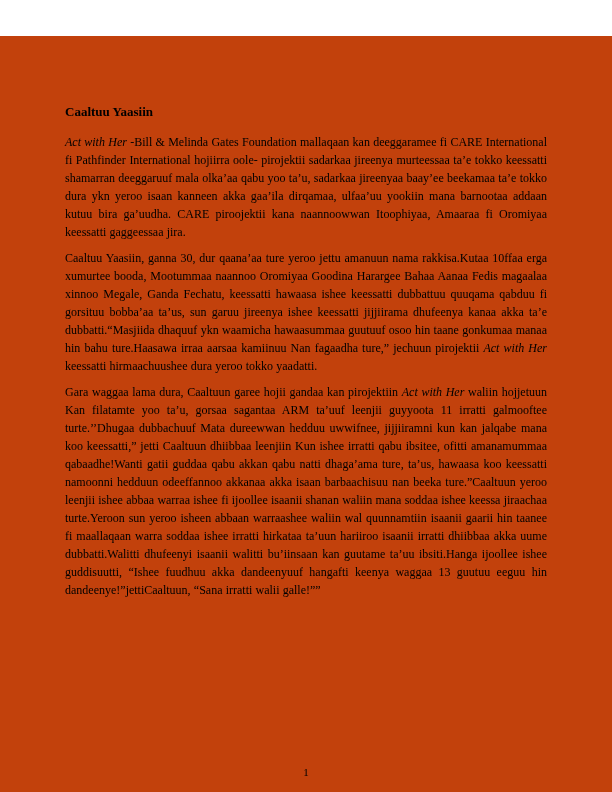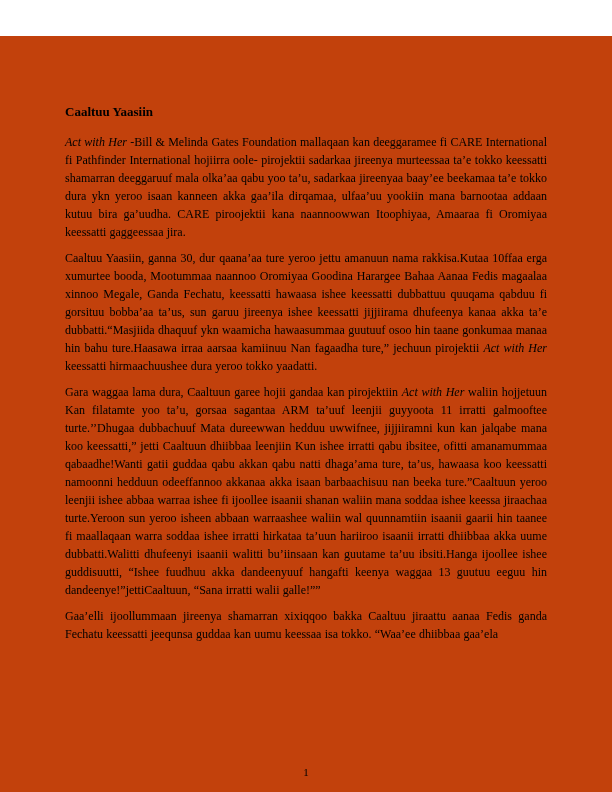--- a/index.html
+++ b/index.html
@@ -52,17 +52,16 @@
 <div class="page">
 
   <h1 class="doc-title">Caaltuu Yaasiin</h1>
 
   <p class="para"><span></span><em class="lead-em">Act with Her</em><span> -Bill &amp; Melinda Gates Foundation mallaqaan kan deeggaramee fi CARE International fi Pathfinder International hojiirra oole- pirojektii sadarkaa jireenya murteessaa ta’e tokko keessatti shamarran deeggaruuf mala olka’aa qabu yoo ta’u, sadarkaa jireenyaa baay’ee beekamaa ta’e tokko dura ykn yeroo isaan kanneen akka gaa’ila dirqamaa, ulfaa’uu yookiin mana barnootaa addaan kutuu bira ga’uudha. CARE piroojektii kana naannoowwan Itoophiyaa, Amaaraa fi Oromiyaa keessatti gaggeessaa jira.</span></p>
 
   <p class="para"><span>Caaltuu Yaasiin, ganna 30, dur qaana’aa ture yeroo jettu amanuun nama rakkisa.Kutaa 10ffaa erga xumurtee booda, Mootummaa naannoo Oromiyaa Goodina Harargee Bahaa Aanaa Fedis magaalaa xinnoo Megale, Ganda Fechatu, keessatti hawaasa ishee keessatti dubbattuu quuqama qabduu fi gorsituu bobba’aa ta’us, sun garuu jireenya ishee keessatti jijjiirama dhufeenya kanaa akka ta’e dubbatti.“Masjiida dhaquuf ykn waamicha hawaasummaa guutuuf osoo hin taane gonkumaa manaa hin bahu ture.Haasawa irraa aarsaa kamiinuu Nan fagaadha ture,” jechuun pirojektii </span><em class="lead-em">Act with Her</em><span> keessatti hirmaachuushee dura yeroo tokko yaadatti.</span></p>
 
   <p class="para"><span>Gara waggaa lama dura, Caaltuun garee hojii gandaa kan pirojektiin </span><em class="lead-em">Act with Her</em><span> waliin hojjetuun Kan filatamte yoo ta’u, gorsaa sagantaa ARM ta’uuf leenjii guyyoota 11 irratti galmooftee turte.’’Dhugaa dubbachuuf Mata dureewwan hedduu uwwifnee, jijjiiramni kun kan jalqabe mana koo keessatti,” jetti Caaltuun dhiibbaa leenjiin Kun ishee irratti qabu ibsitee, ofitti amanamummaa qabaadhe!Wanti gatii guddaa qabu akkan qabu natti dhaga’ama ture, ta’us, hawaasa koo keessatti namoonni hedduun odeeffannoo akkanaa akka isaan barbaachisuu nan beeka ture.”Caaltuun yeroo leenjii ishee abbaa warraa ishee fi ijoollee isaanii shanan waliin mana soddaa ishee keessa jiraachaa turte.Yeroon sun yeroo isheen abbaan warraashee waliin wal quunnamtiin isaanii gaarii hin taanee fi maallaqaan warra soddaa ishee irratti hirkataa ta’uun hariiroo isaanii irratti dhiibbaa akka uume dubbatti.Walitti dhufeenyi isaanii walitti bu’iinsaan kan guutame ta’uu ibsiti.Hanga ijoollee ishee guddisuutti, “Ishee fuudhuu akka dandeenyuuf hangafti keenya waggaa 13 guutuu eeguu hin dandeenye!”jettiCaaltuun, “Sana irratti walii galle!””</span></p>
 
-  <p class="para"><span>Gaa’elli ijoollummaan jireenya shamarran xixiqqoo bakka Caaltuu jiraattu aanaa Fedis ganda Fechatu keessatti jeequnsa guddaa kan uumu keessaa isa tokko. “Waa’ee dhiibbaa gaa’ela</span><em class="lead-em"></em><span></span></p>
 
   <div class="page-number">1</div>
 
 </div>
 
 </body></html>

